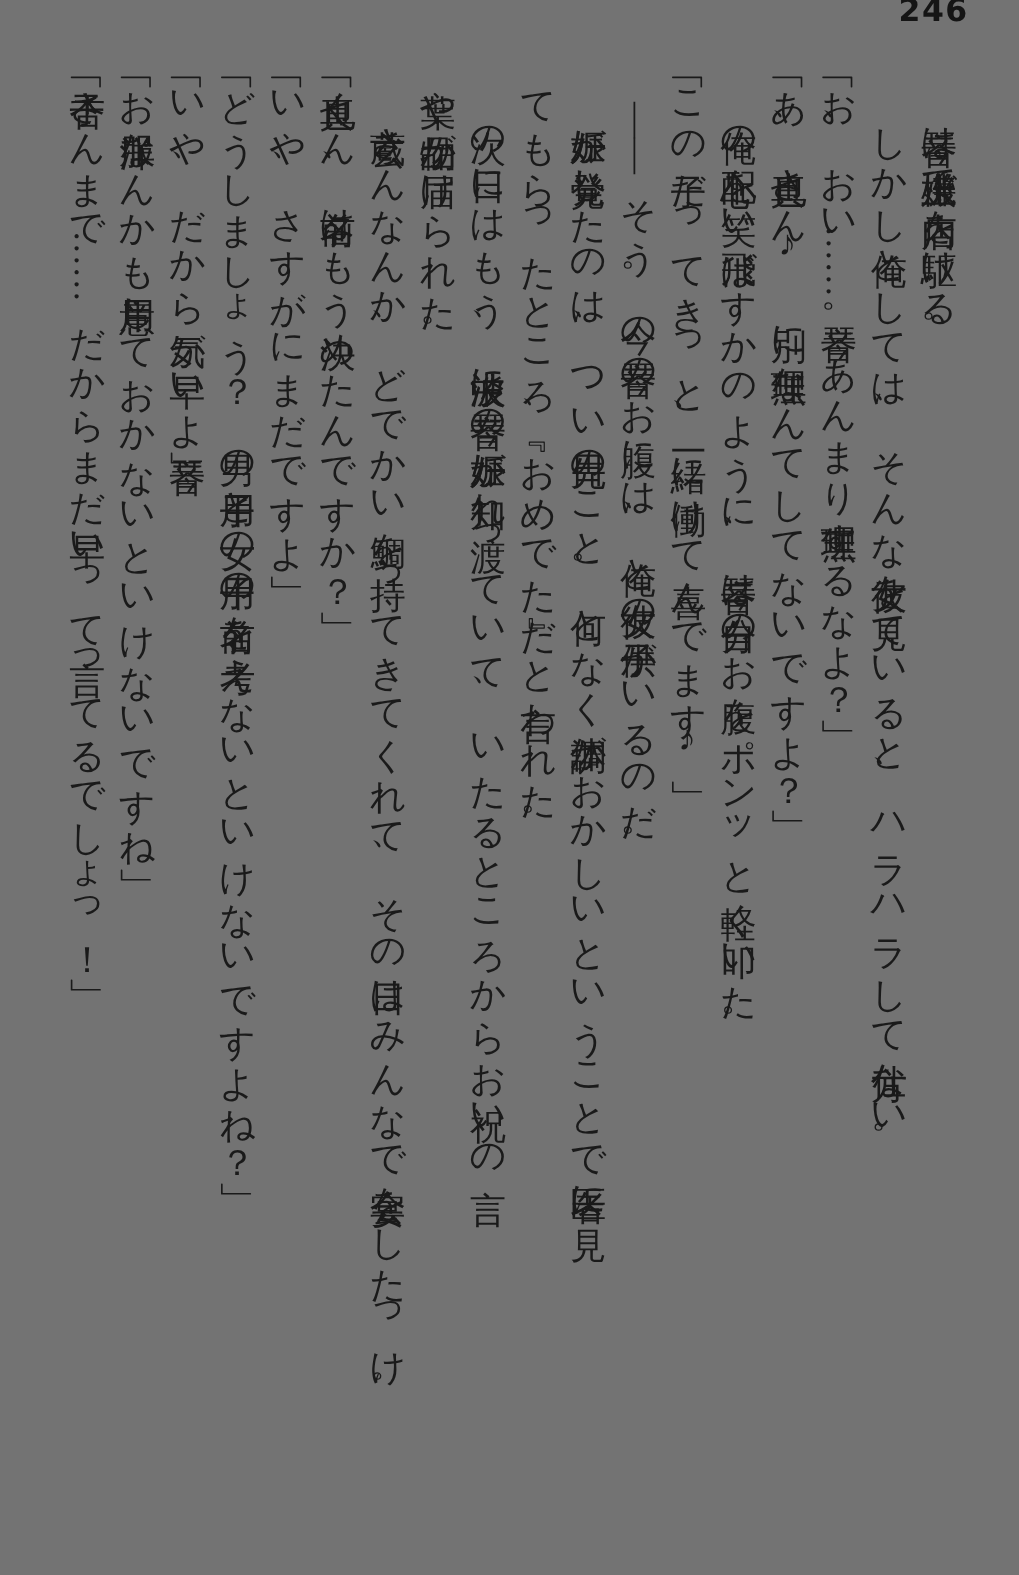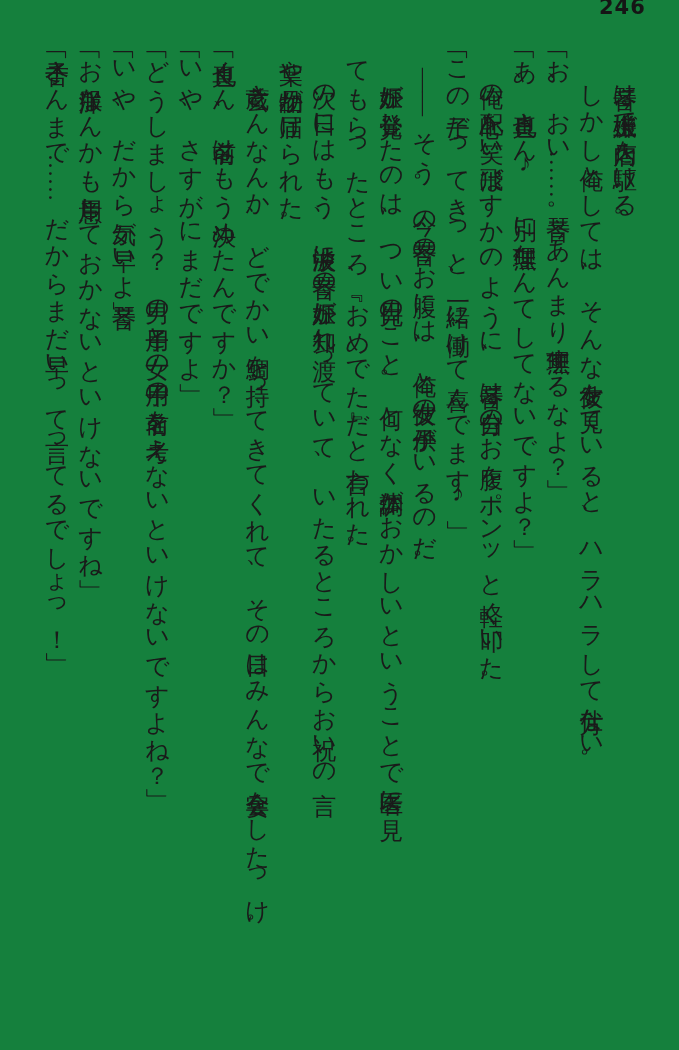--- a/index.html
+++ b/index.html
@@ -4,21 +4,21 @@
 <style>
   html, body {
     margin: 0;
     padding: 0;
     background: #ffffff;
   }
   .page {
     position: relative;
     width: 679px;
     height: 1050px;
-    background: #15803d;
+    background: #737373;
     overflow: hidden;
   }
   .page-number {
     position: absolute;
     top: -5px;
     left: 599px;
     font-family: "DejaVu Sans", "Liberation Sans", sans-serif;
     font-size: 21px;
     font-weight: 600;
     letter-spacing: 1px;

